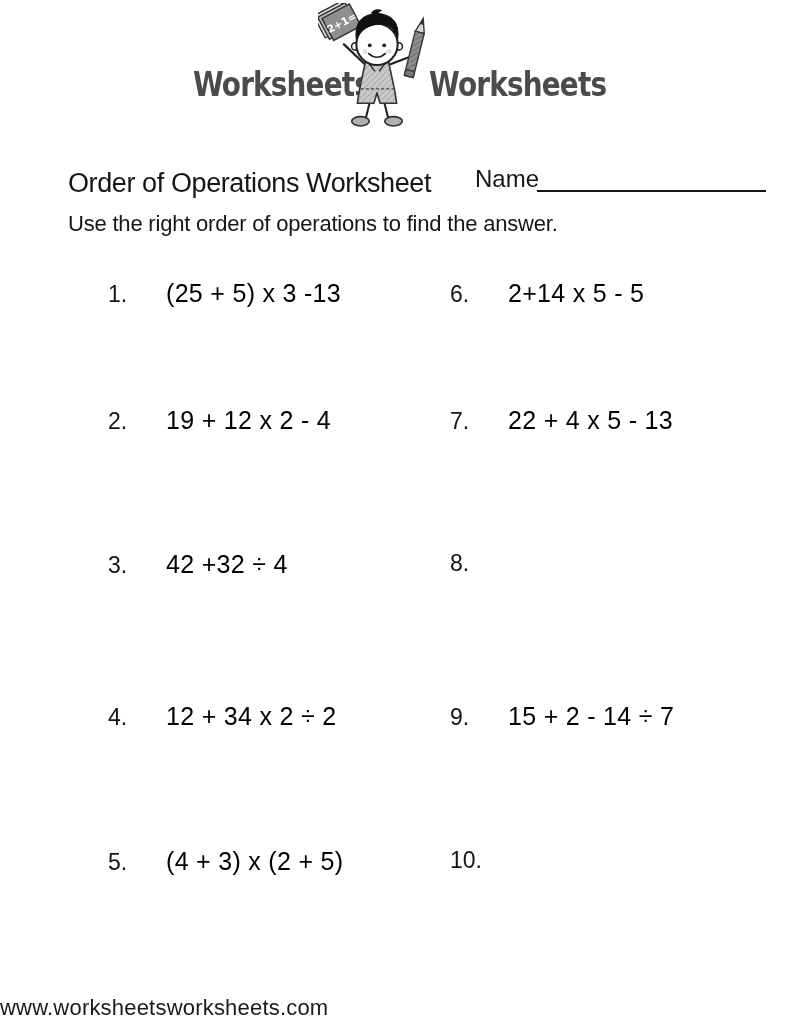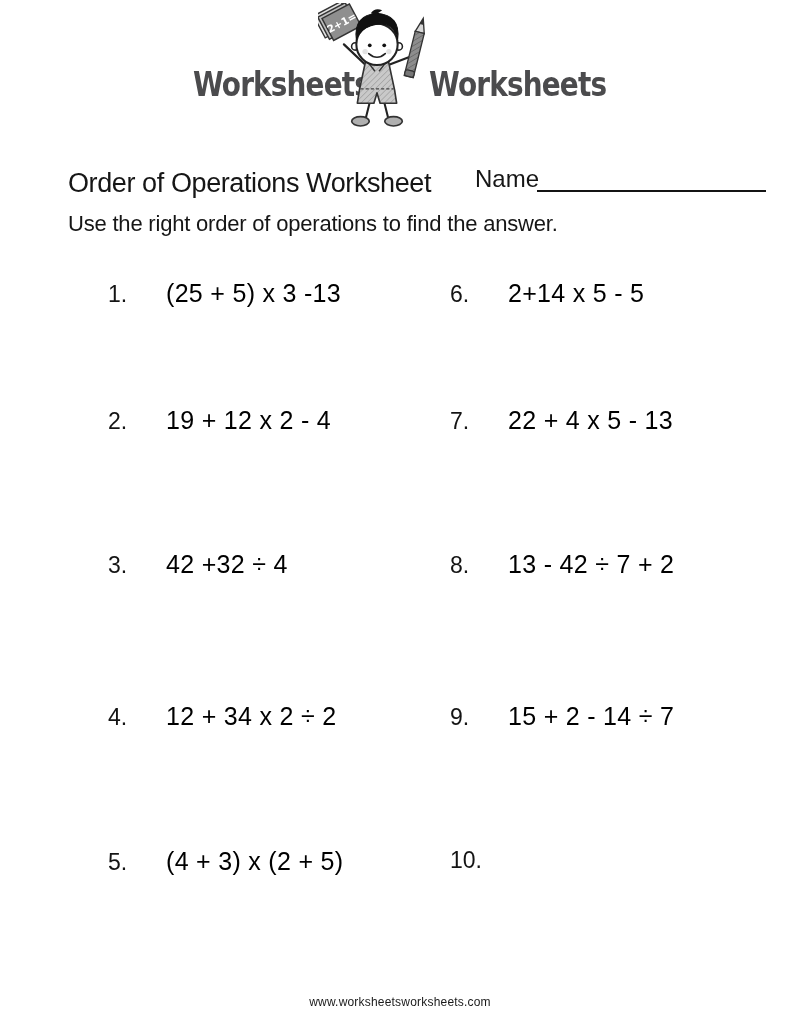--- a/index.html
+++ b/index.html
@@ -55,21 +55,21 @@
   .prow { position: absolute; left: 0; width: 800px; height: 34px; }
   .prob { position: absolute; top: 0; display: flex; align-items: baseline; white-space: nowrap; }
   .prob.col-left  { left: 108px; }
   .prob.col-right { left: 450px; }
   .pnum { font-size: 23px; color: #141414; min-width: 30px; }
   .pexp { font-size: 25px; color: #000000; margin-left: 28px; letter-spacing: 0.3px; }
 
   
   .footer-url {
     position: absolute; left: 0; top: 995px; width: 800px;
-    text-align: center; font-size: 12px; font-weight: 400; color: #1a1a1a;
+    text-align: left; font-size: 22px; font-weight: 400; color: #1a1a1a;
     letter-spacing: 0.2px;
   }
 </style>
 </head>
 <body>
 
 <div class="page">
 
   <div class="logo-band">
     <span class="logo-word left">Worksheets</span>
@@ -163,21 +163,20 @@
     </div>
   </div>
 
   <div class="prow" style="top:550px">
     <div class="prob col-left">
       <span class="pnum">3.</span>
       <span class="pexp">42 +32 ÷ 4</span>
     </div>
     <div class="prob col-right">
       <span class="pnum">8.</span>
-      <span class="pexp">13 - 42 ÷ 7 + 2</span>
     </div>
   </div>
 
   <div class="prow" style="top:702px">
     <div class="prob col-left">
       <span class="pnum">4.</span>
       <span class="pexp">12 + 34 x 2 ÷ 2</span>
     </div>
     <div class="prob col-right">
       <span class="pnum">9.</span>

